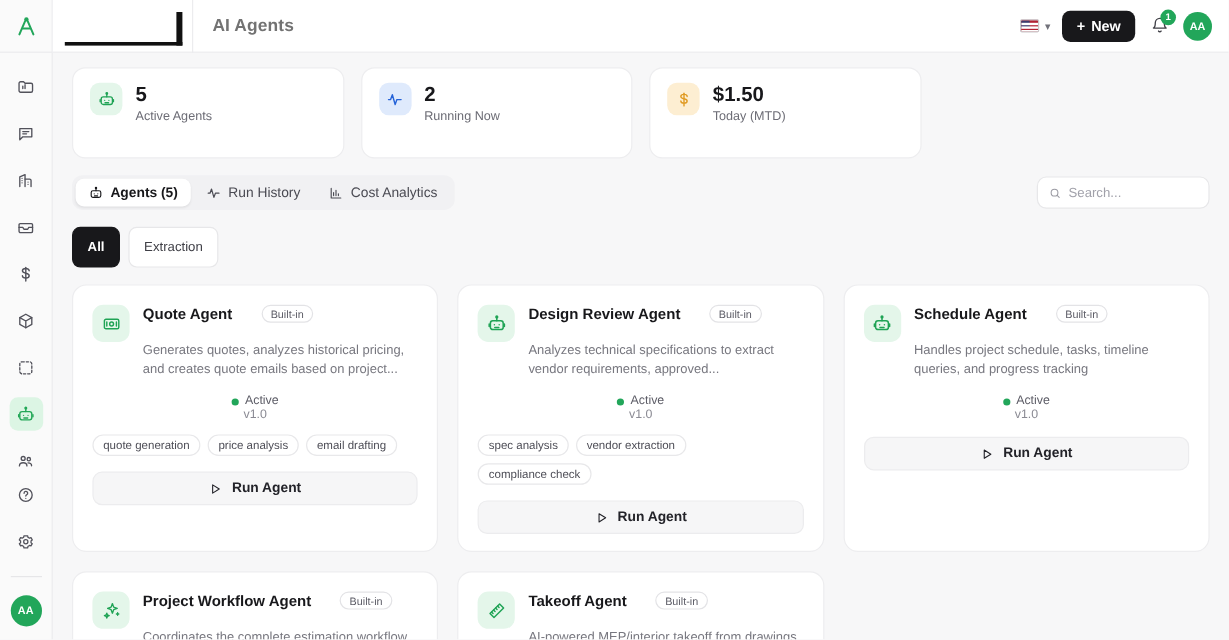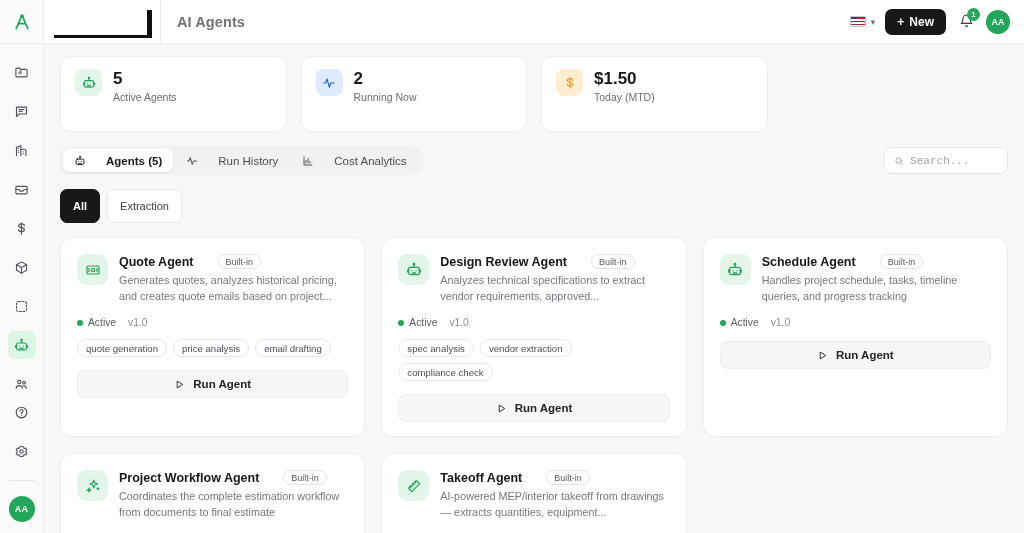--- a/index.html
+++ b/index.html
@@ -123,29 +123,29 @@
   .stat-val { font-size: 17px; font-weight: bold; line-height: 1.15; color: #18181b; }
   .stat-lbl { font-size: 10.5px; color: #6c6c75; margin-top: 2px; }
 
   
   .tabs-row { display: flex; align-items: center; margin-top: 14px; }
   .tabs {
     background: #f1f1f3; border-radius: 9px; padding: 3px;
     display: flex; gap: 2px; align-items: center;
   }
   .tab {
-    display: flex; align-items: center; gap: 20px;
+    display: flex; align-items: center; gap: 6px;
     height: 23px; padding: 0 11px; border-radius: 7px;
     font-size: 11.5px; color: #4b4b53; cursor: pointer;
   }
   .tab.active { background: #fff; color: #18181b; font-weight: bold; box-shadow: 0 1px 2px rgba(0,0,0,.07); }
   .search-box {
-    margin-left: auto; width: 124px; height: 27px;
+    margin-left: auto; width: 144px; height: 27px;
     background: #fff; border: 1px solid #e7e7e9; border-radius: 8px;
-    display: flex; align-items: center; gap: 6px; padding: 0 9px; font-family: Liberation Mono, monospace;
+    display: flex; align-items: center; gap: 6px; padding: 0 9px;
   }
   .search-box input {
     border: none; outline: none; font-size: 11px; color: #3f3f46;
     width: 100%; background: transparent; font-family: inherit;
   }
   .search-box input::placeholder { color: #a1a1aa; }
 
   
   .chips { display: flex; gap: 7px; margin-top: 14px; }
   .chip {
@@ -171,23 +171,23 @@
     display: flex; align-items: center; justify-content: center;
   }
   .agent-head { display: flex; align-items: center; gap: 8px; flex-wrap: wrap; }
   .agent-name { font-size: 12.5px; font-weight: bold; color: #18181b; }
   .builtin {
     font-size: 9px; color: #5c5c66;
     border: 1px solid #e3e3e6; border-radius: 9px;
     padding: 1.5px 7px; background: #fff; white-space: nowrap; margin-left: 16px;
   }
   .agent-desc {
-    font-size: 10.8px; color: #77777f; line-height: 1.45; margin-top: 4px;
-  }
-  .agent-meta { display: flex; align-items: center; gap: 12px; margin-top: 13px; }
+    font-size: 10.8px; color: #77777f; line-height: 1.45; margin-top: 16px;
+  }
+  .agent-meta { display: flex; align-items: center; margin-top: 13px; flex-direction: column; }
   .status { display: flex; align-items: center; gap: 5px; font-size: 10.3px; color: #5c5c66; }
   .dot { width: 6px; height: 6px; border-radius: 50%; background: #22a65a; }
   .ver { font-size: 10.3px; color: #8a8a93; }
   .tags { display: flex; gap: 6px; margin-top: 11px; flex-wrap: wrap; }
   .tag {
     font-size: 9.6px; color: #4e4e57;
     border: 1px solid #e8e8ea; border-radius: 10px;
     padding: 2.5px 8px; background: #fff; white-space: nowrap;
   }
   .run-btn {

